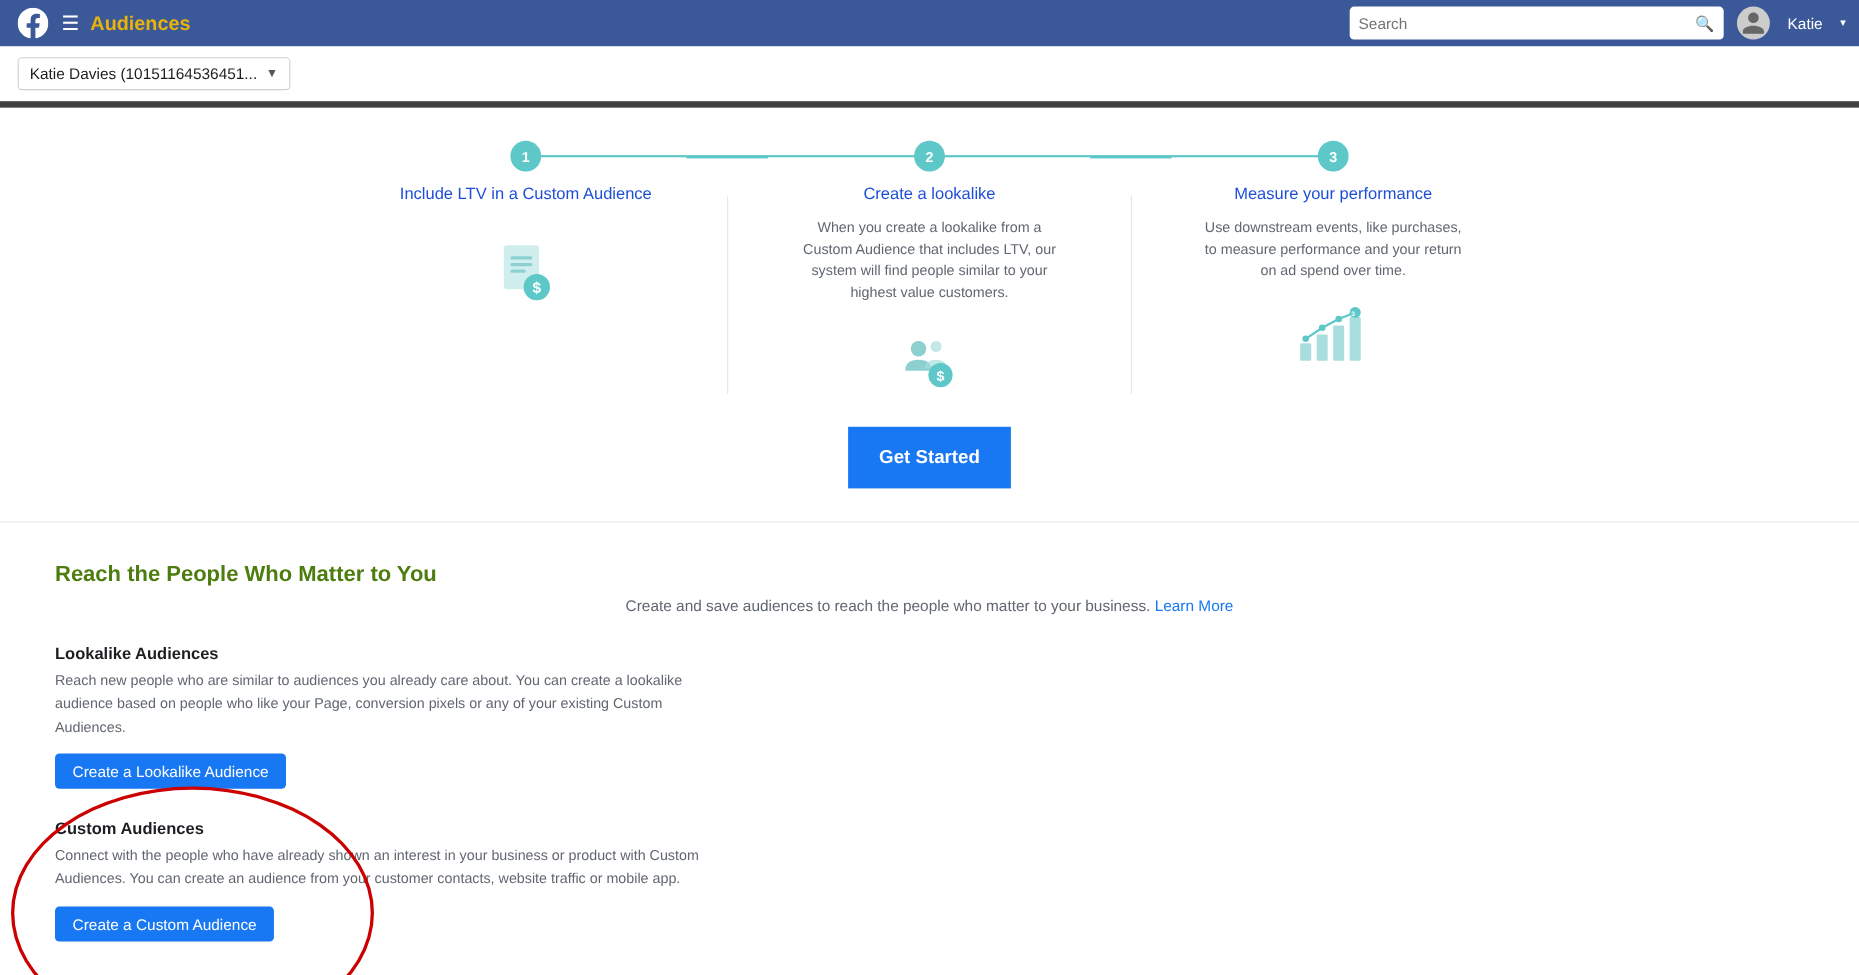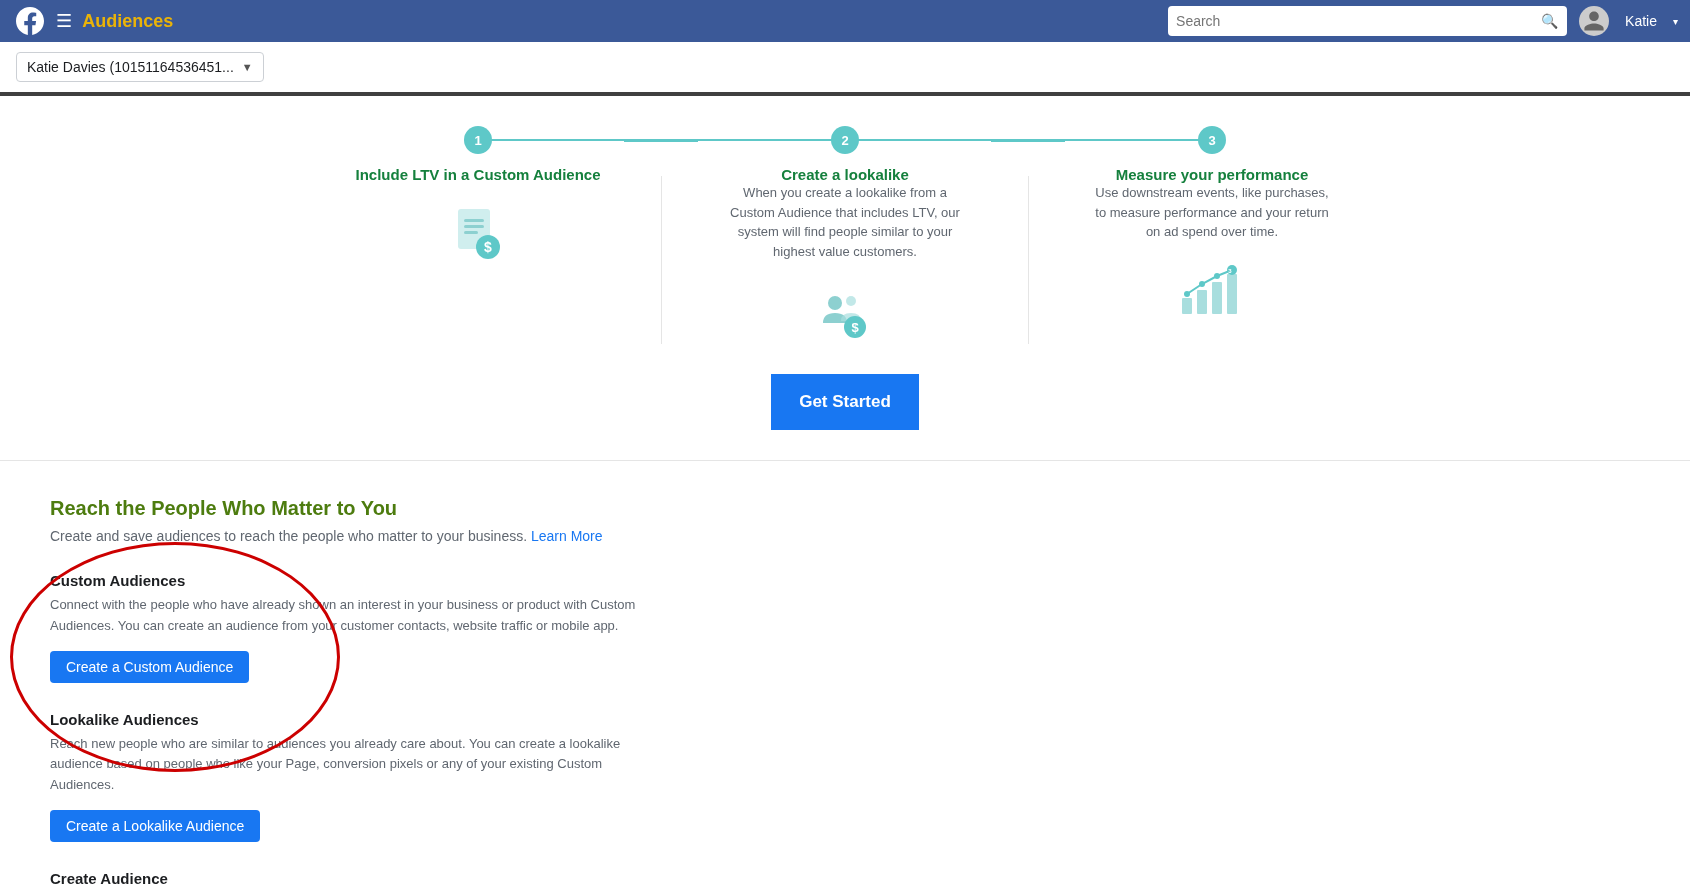--- a/index.html
+++ b/index.html
@@ -36,21 +36,21 @@
       font-weight: 600;
       flex: 1;
     }
     .topnav-search {
       display: flex;
       align-items: center;
       background: #ffffff;
       border-radius: 4px;
       padding: 0 8px;
       height: 30px;
-      width: 399px;
+      width: 340px;
       margin-right: 12px;
     }
     .topnav-search input {
       border: none;
       outline: none;
       background: transparent;
       font-size: 14px;
       width: 100%;
       color: #333;
     }
@@ -70,21 +70,21 @@
       display: flex; align-items: center; justify-content: center;
     }
     .topnav-avatar svg { width: 24px; height: 24px; fill: #666; }
     .topnav-username { color: white; font-size: 14px; font-weight: 500; }
     .topnav-chevron { color: white; font-size: 10px; }
 
     
     .account-bar {
       background: #fff;
       padding: 10px 16px;
-      border-bottom: 4px solid #404040;
+      border-bottom: 6px solid #404040;
     }
     .account-select {
       display: inline-flex;
       align-items: center;
       gap: 8px;
       border: 1px solid #ccd0d5;
       border-radius: 4px;
       padding: 6px 10px;
       background: white;
       cursor: pointer;
@@ -135,23 +135,23 @@
       color: white;
       display: flex; align-items: center; justify-content: center;
       font-size: 13px;
       font-weight: bold;
       margin-bottom: 12px;
       z-index: 2;
       position: relative;
     }
     .step-title {
       font-size: 15px;
-      font-weight: 700;
-      color: #15803d;
-      margin-bottom: 0;
+      font-weight: 400;
+      color: #1d4ed8;
+      margin-bottom: 12px;
     }
     .step-desc {
       font-size: 13px;
       color: #606770;
       line-height: 1.5;
       max-width: 240px;
     }
     .step-icon {
       margin-top: 20px;
     }
@@ -190,20 +190,21 @@
     .bottom-section h2 {
       font-size: 20px;
       font-weight: 700;
       color: #4d7c0f;
       margin-bottom: 8px;
     }
     .bottom-subtitle {
       font-size: 14px;
       color: #606770;
       margin-bottom: 28px;
+      text-align: center;
     }
     .bottom-subtitle a {
       color: #1877f2;
       text-decoration: none;
     }
 
     
     .audience-section {
       margin-bottom: 28px;
       position: relative;
@@ -375,32 +376,32 @@
 
   <button class="get-started-btn">Get Started</button>
 </div>
 
 <div class="bottom-section">
   <h2>Reach the People Who Matter to You</h2>
   <p class="bottom-subtitle">
     <span>Create and save audiences to reach the people who matter to your business. </span><a href="#">Learn More</a>
   </p>
 
+  <div class="audience-section">
+    <div class="audience-title">Lookalike Audiences</div>
+    <div class="audience-desc">Reach new people who are similar to audiences you already care about. You can create a lookalike audience based on people who like your Page, conversion pixels or any of your existing Custom Audiences.</div>
+    <button class="audience-btn">Create a Lookalike Audience</button>
+  </div>
+
   <div class="audience-section" style="position:relative;">
     
     <div class="red-circle-annotation"></div>
     <div class="audience-title">Custom Audiences</div>
     <div class="audience-desc">Connect with the people who have already shown an interest in your business or product with Custom Audiences. You can create an audience from your customer contacts, website traffic or mobile app.</div>
     <button class="audience-btn">Create a Custom Audience</button>
   </div>
 
   <div class="audience-section">
-    <div class="audience-title">Lookalike Audiences</div>
-    <div class="audience-desc">Reach new people who are similar to audiences you already care about. You can create a lookalike audience based on people who like your Page, conversion pixels or any of your existing Custom Audiences.</div>
-    <button class="audience-btn">Create a Lookalike Audience</button>
-  </div>
-
-  <div class="audience-section">
     <div class="audience-title">Create Audience</div>
     <div class="audience-desc">Save your commonly used targeting options for easy reuse. Choose your demographics, interests, and behaviors, then save them to reuse in future ads.</div>
 
   </div>
 </div>
 
 </body></html>

